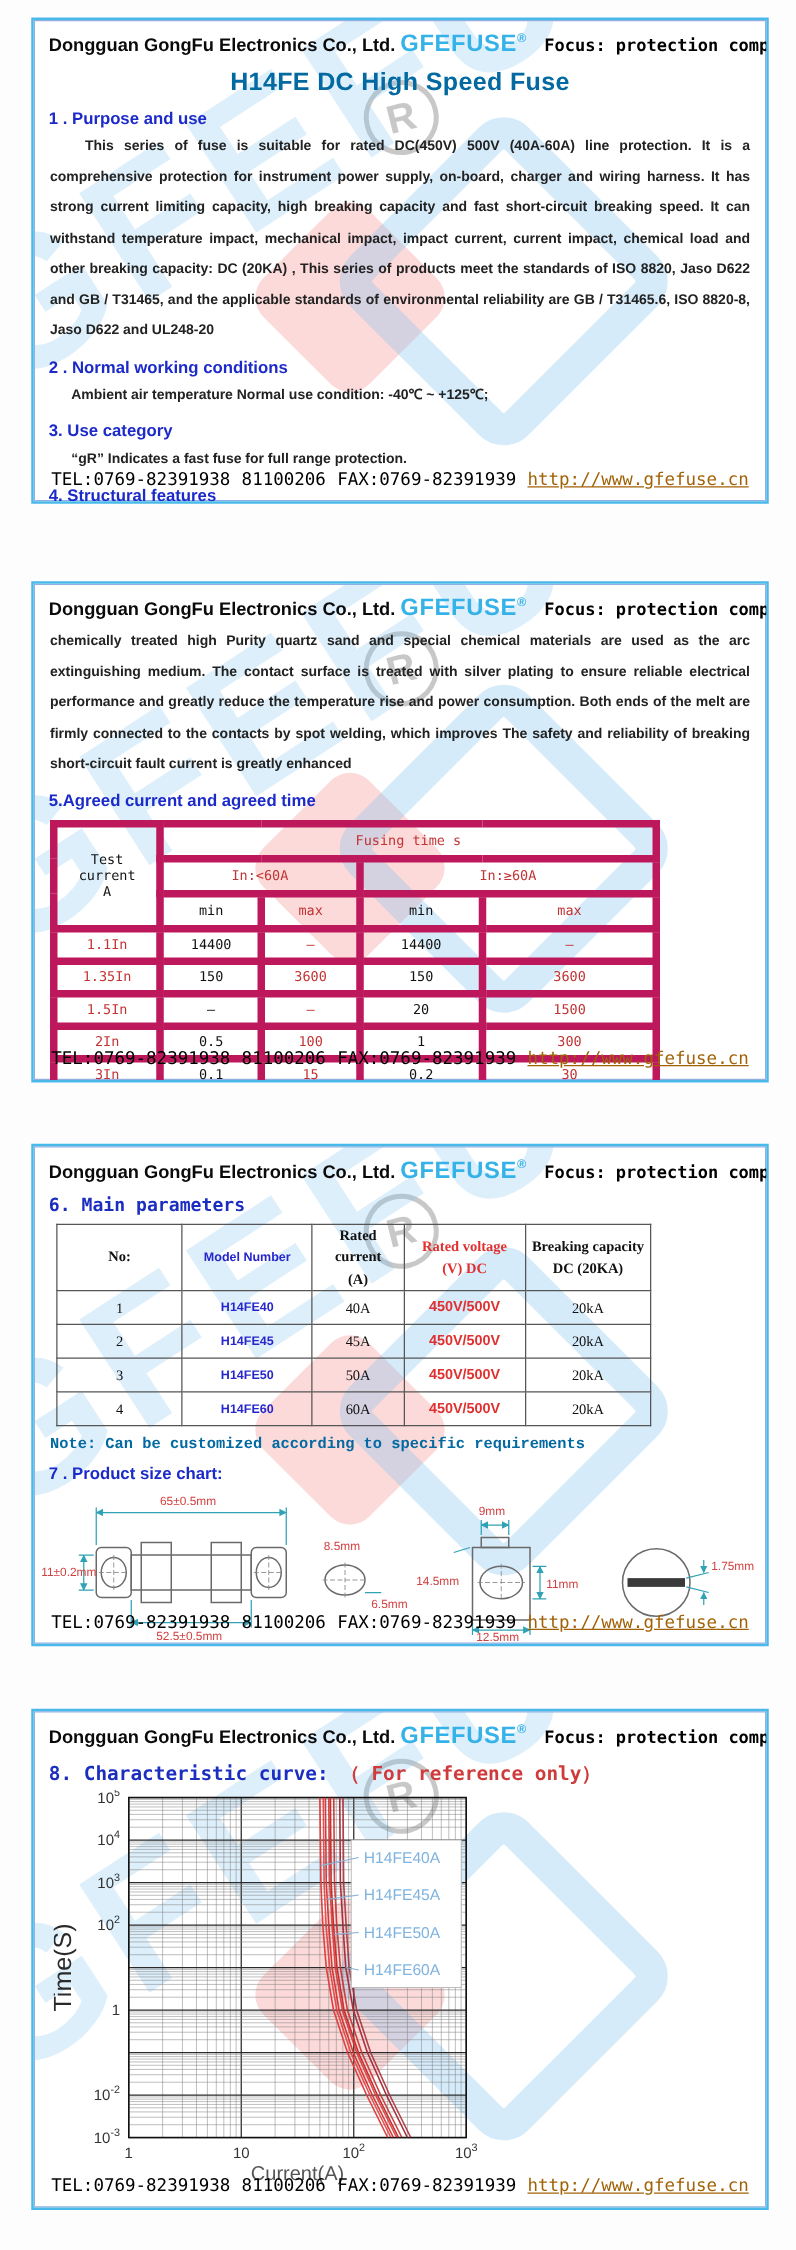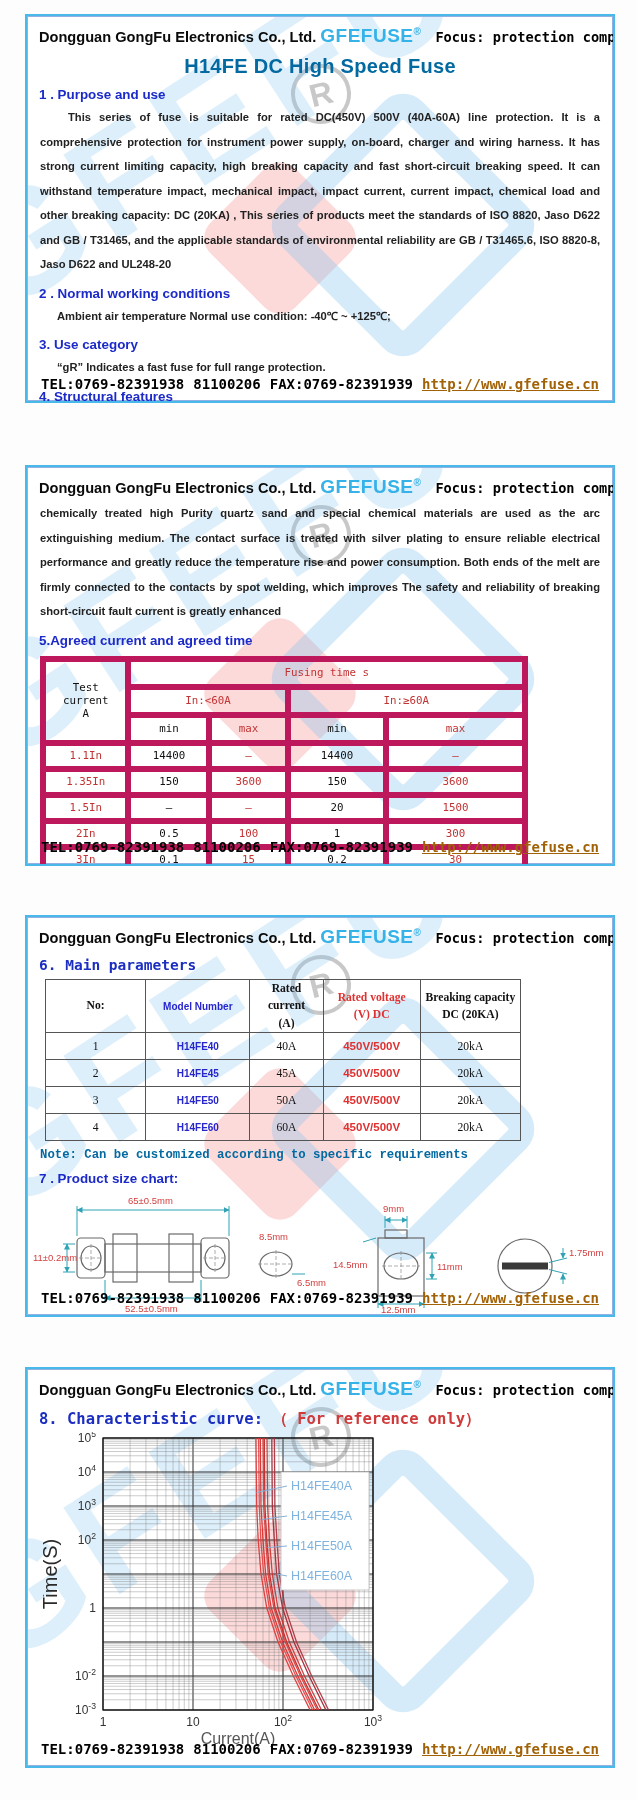--- a/index.html
+++ b/index.html
@@ -32,21 +32,21 @@
   #p1 .wm-reg{top:48px}
   
   .panel-header{display:flex;align-items:baseline;padding:9px 12px 0;white-space:nowrap}
   .company{font-weight:bold;font-size:14.6px;color:#0a0a0a}
   .brand{color:#35b2e8;font-weight:bold;font-size:19px;margin-left:4px;letter-spacing:.5px}
   .brand sup{font-size:10px}
   .focus{font-family:"DejaVu Sans Mono",monospace;font-weight:bold;font-size:13.6px;color:#000;margin-left:14px}
   
   .panel-footer{position:absolute;left:14px;right:14px;bottom:9px;display:flex;z-index:2;
     justify-content:space-between;align-items:flex-end;
-    font-family:"DejaVu Sans Mono",monospace;font-weight:bold;font-size:14px;color:#000}
+    font-family:"DejaVu Sans Mono",monospace;font-weight:normal;font-size:14px;color:#000}
   .panel-footer a{color:#a16207;text-decoration:underline}
   
   .doc-title{text-align:center;color:#0369a1;font-size:20px;font-weight:bold;margin-top:8px;letter-spacing:.3px}
   .sec-h{color:#1b2ac8;font-weight:bold;font-size:13.4px;margin:9px 12px 0}
   .sec-h.mono{font-family:"DejaVu Sans Mono",monospace;font-size:14.5px;color:#1c2ec0}
   .sec-h .red-part{color:#d03a3a}
   .body-text{margin:3px 13px 0;font-size:11.2px;line-height:24.5px;text-align:justify;color:#222;font-weight:600}
   .body-text.light{font-weight:700}
   .indent{margin-left:30px;text-align:left}
   

